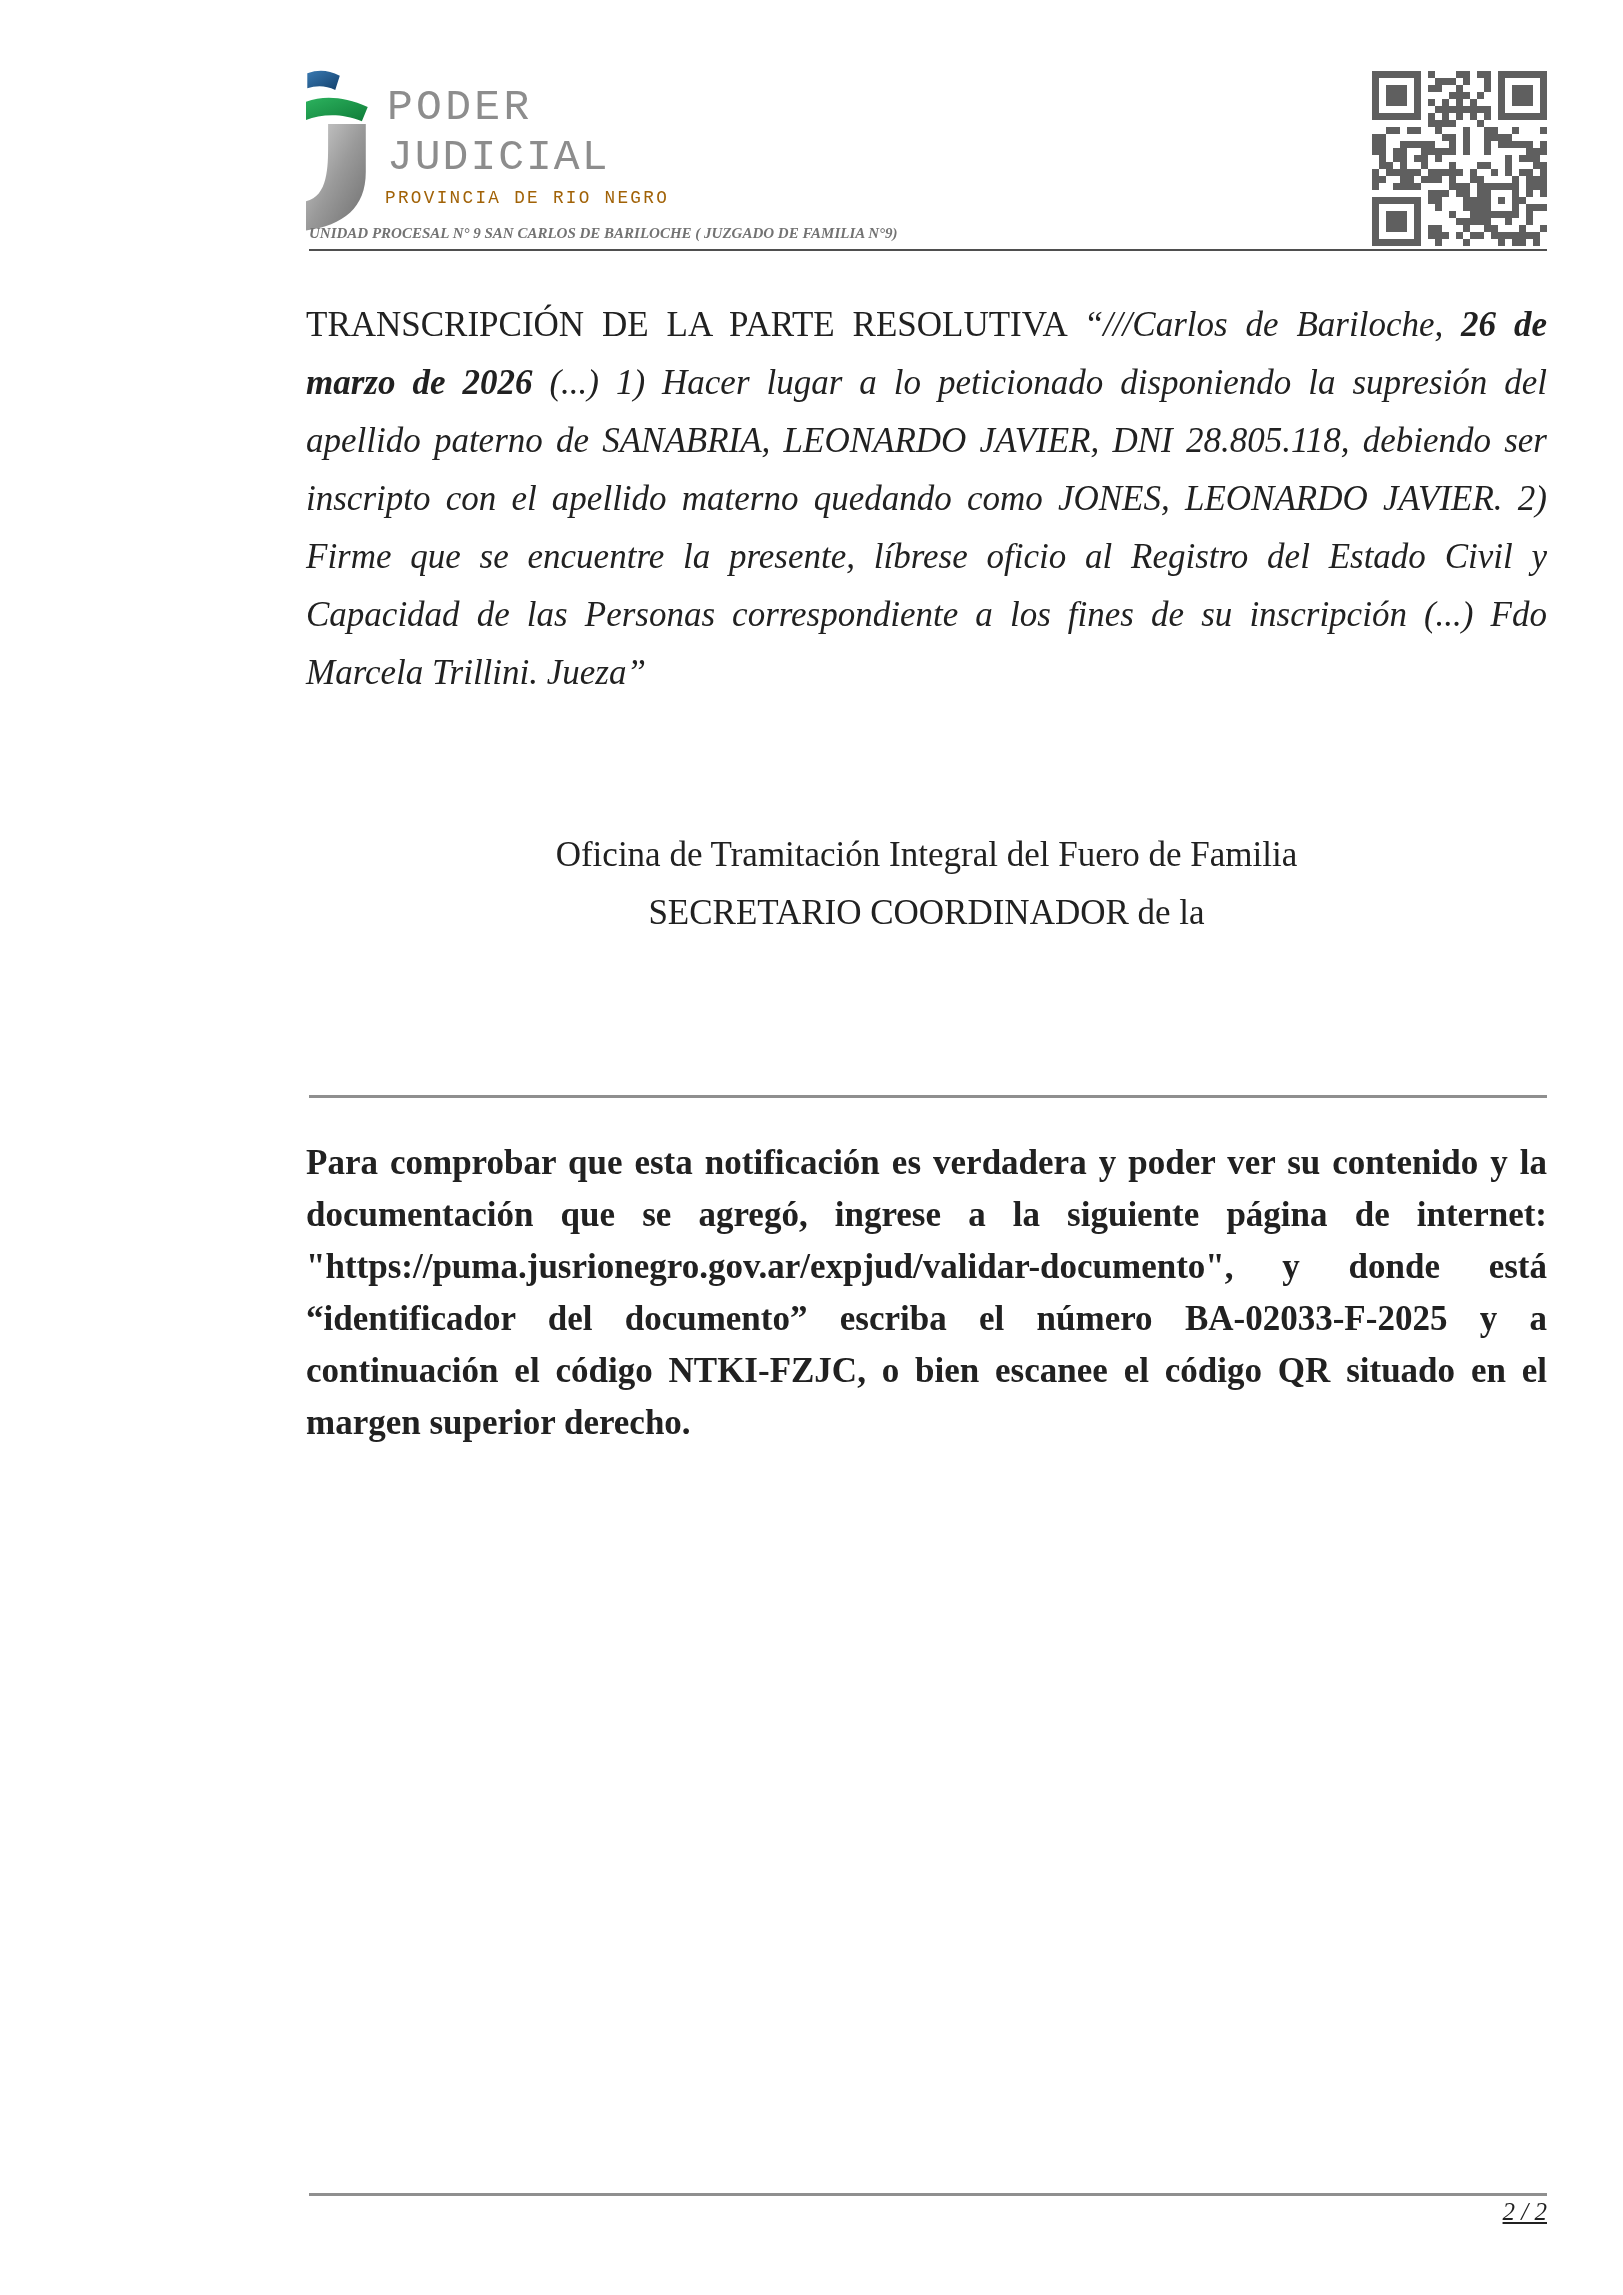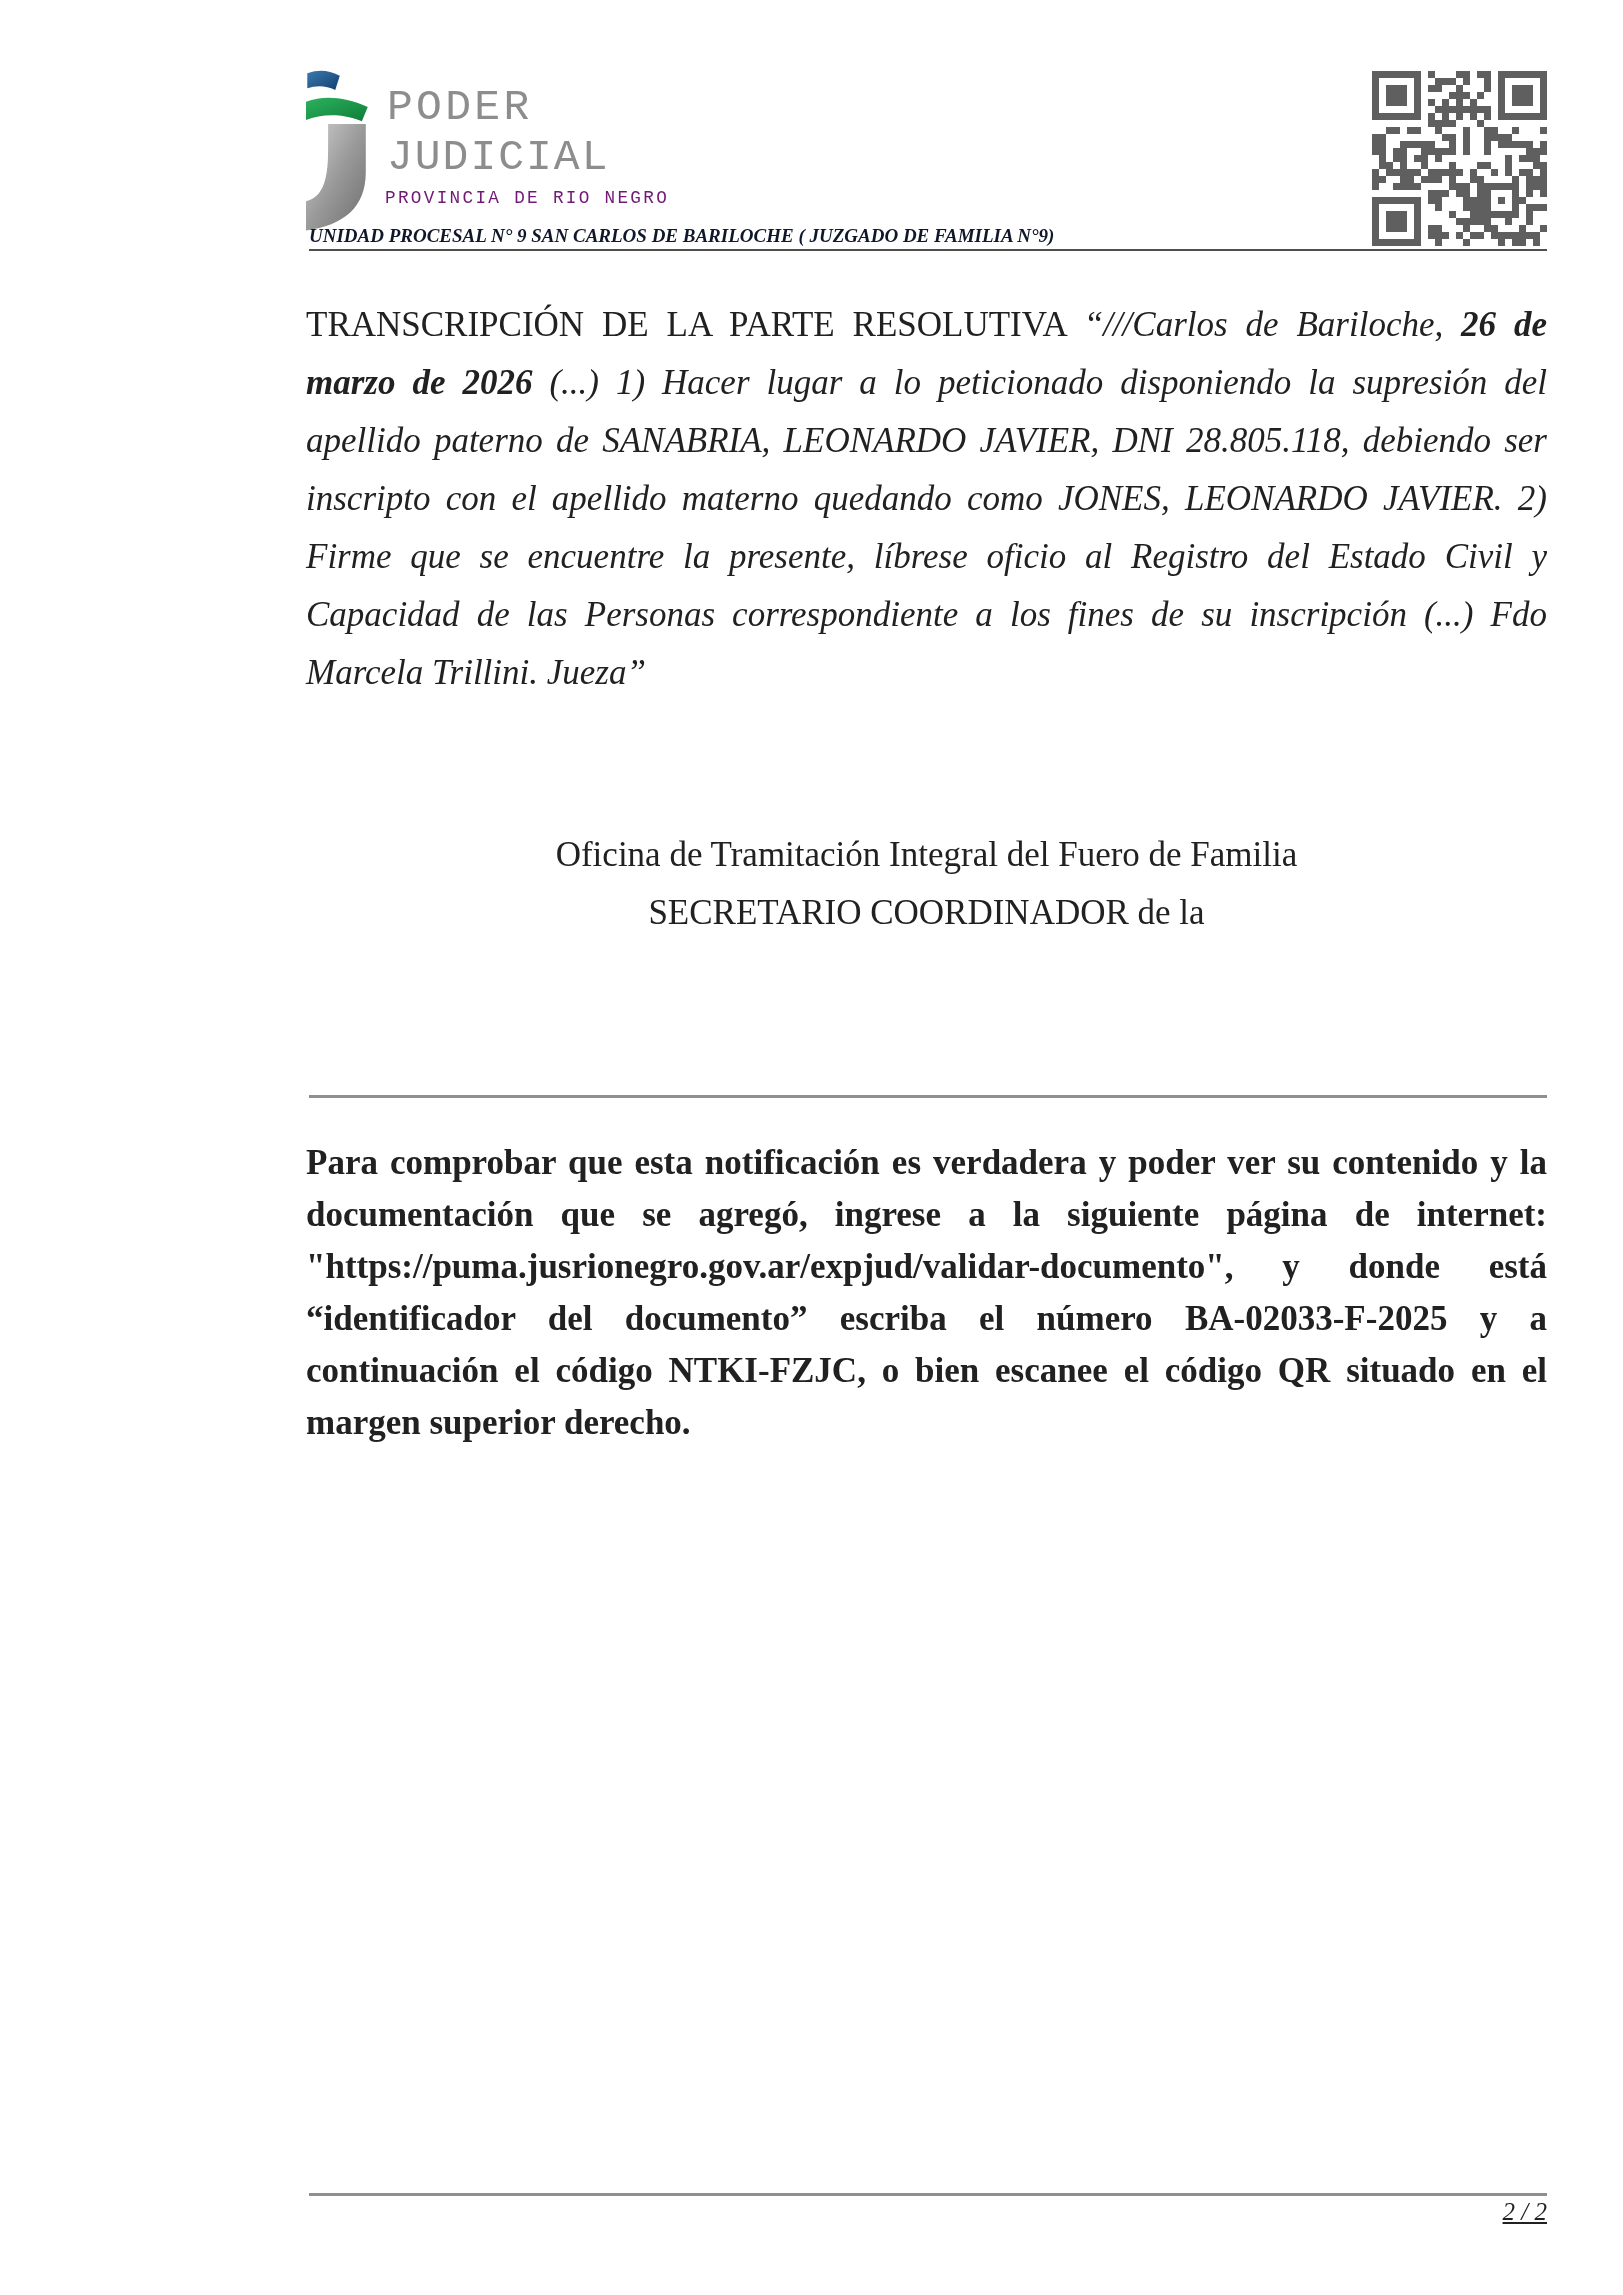--- a/index.html
+++ b/index.html
@@ -9,24 +9,24 @@
     background:#ffffff;
     font-family:"Liberation Serif", serif;
     color:#212121;
     overflow:hidden;
   }
   
   .logo-mark{position:absolute;left:306px;top:68px;width:65px;height:165px;}
   .logo-word{position:absolute;font-family:Liberation Mono, monospace;color:#8d8d8d;font-weight:400;}
   .logo-poder{left:387px;top:86px;font-size:43px;letter-spacing:3.3px;line-height:1;}
   .logo-judicial{left:387px;top:136px;font-size:43px;letter-spacing:2px;line-height:1;}
-  .logo-provincia{left:385px;top:190px;font-size:17.7px;letter-spacing:2.3px;color:#701a75;line-height:1;}
+  .logo-provincia{left:385px;top:190px;font-size:17.7px;letter-spacing:2.3px;color:#a16207;line-height:1;}
   .office-line{
     position:absolute;left:309px;top:226px;
-    font-size:19px;font-style:italic;font-weight:bold;color:#0f172a;
+    font-size:15px;font-style:italic;font-weight:bold;color:#737373;
     white-space:nowrap;line-height:1;
   }
   .rule{position:absolute;background:#8f8f8f;height:2.6px;}
   .rule-header{left:309px;top:249px;width:1238px;background:#4f4f4f;height:2px;}
   .rule-divider{left:309px;top:1095px;width:1238px;}
   .rule-footer{left:309px;top:2193px;width:1238px;}
   .qr{position:absolute;left:1372px;top:71px;width:175px;height:175px;}
   .qr svg{width:100%;height:100%;display:block;}
   
   .content{

